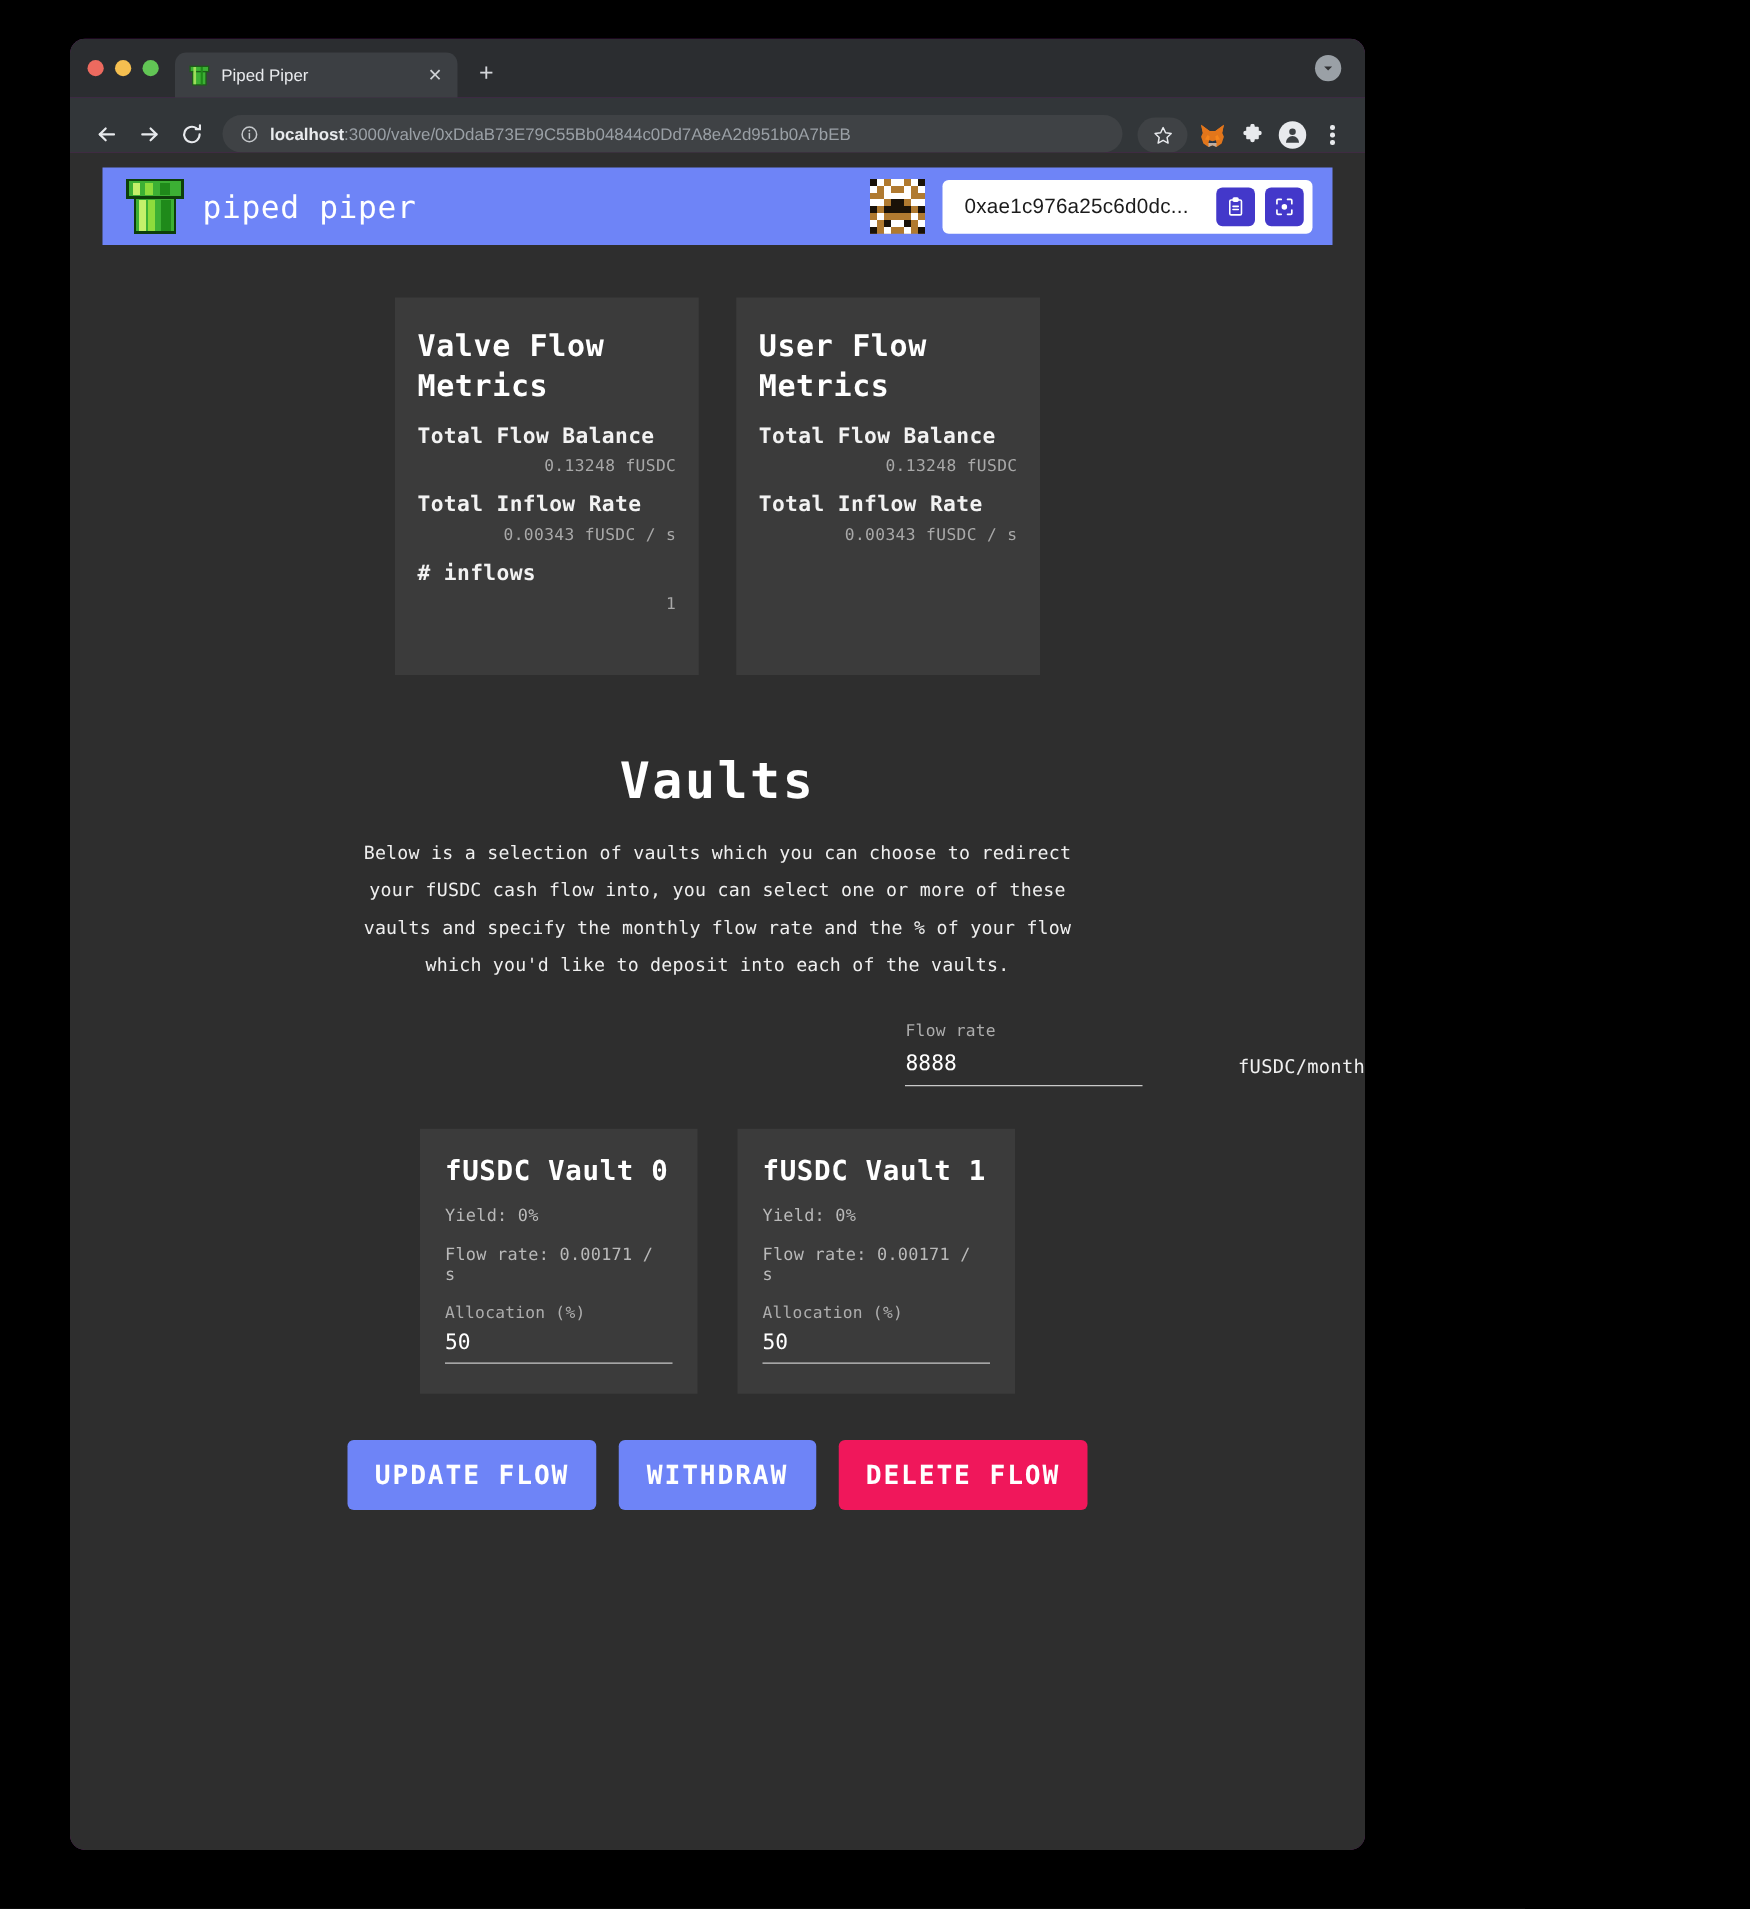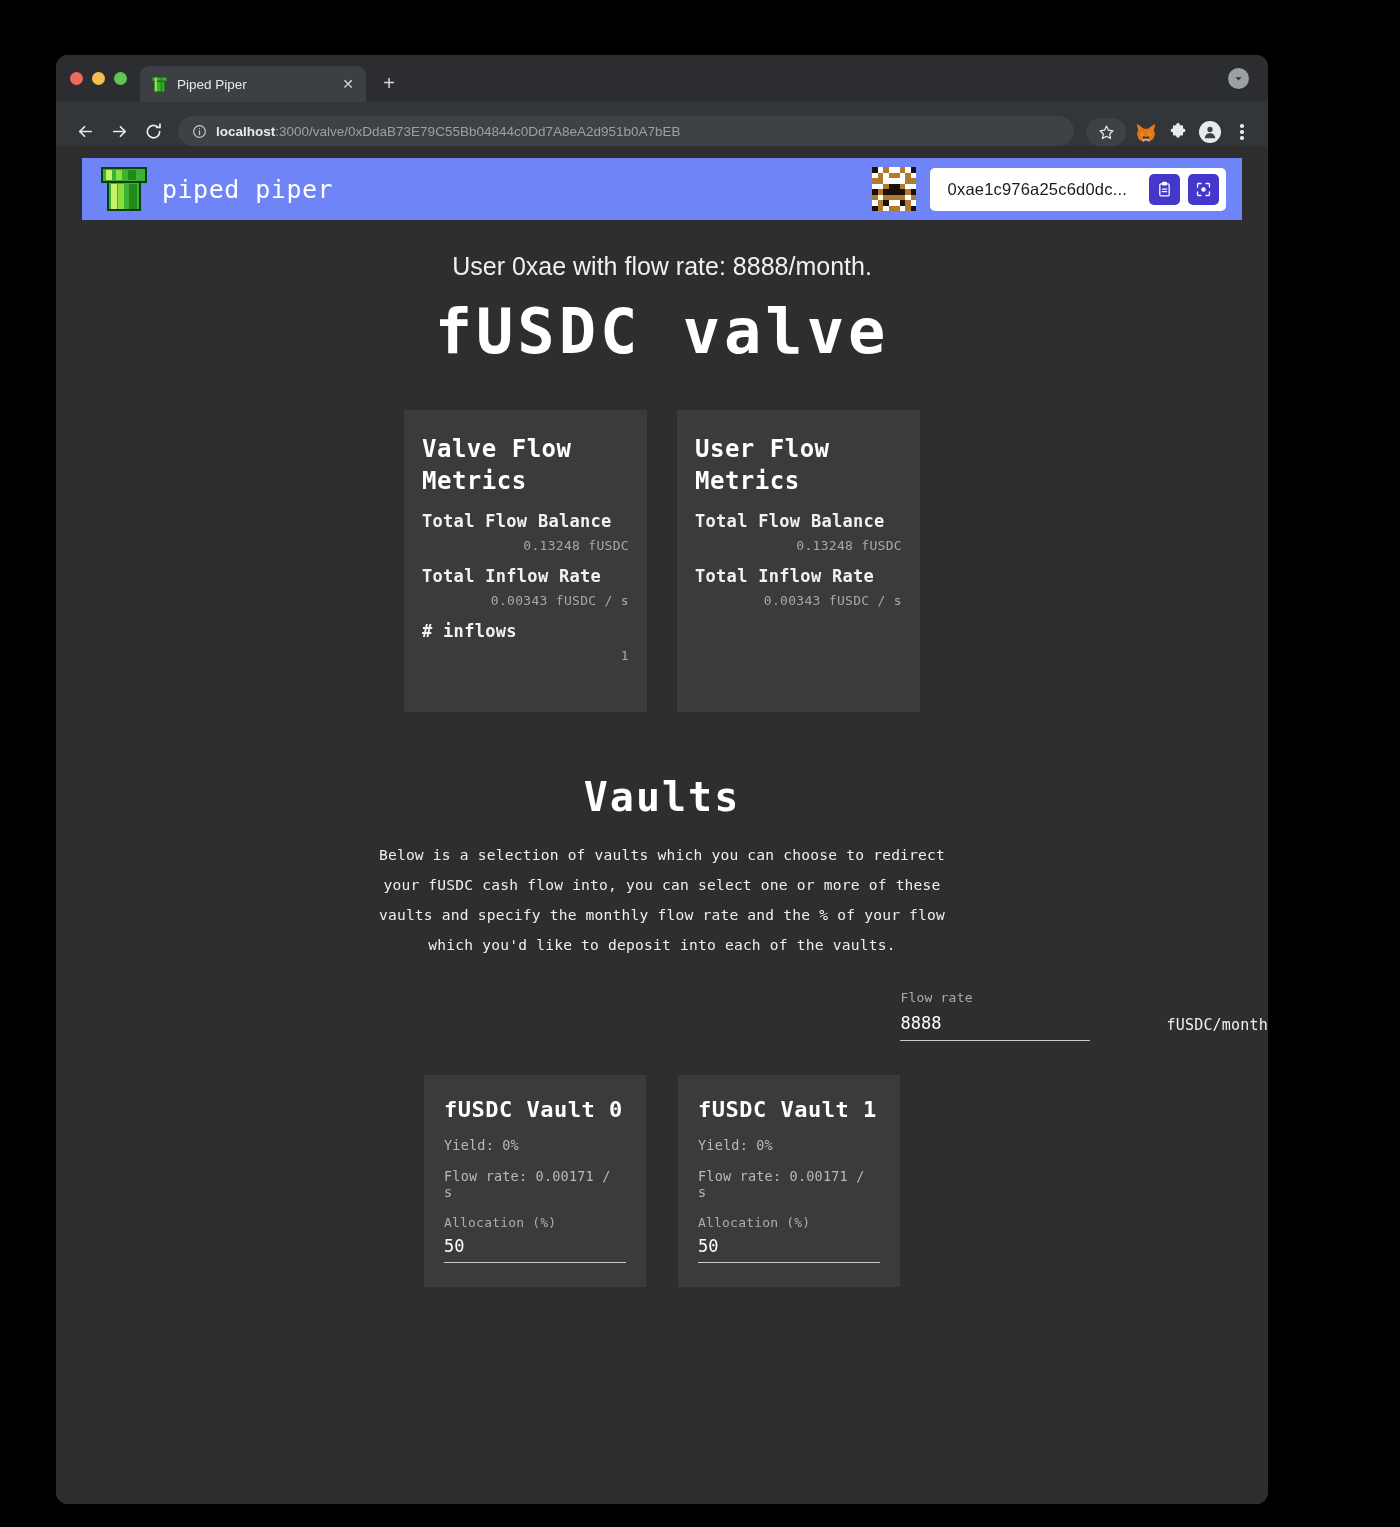--- a/index.html
+++ b/index.html
@@ -10,28 +10,27 @@
     background: #000000;
     font-family: "Liberation Sans", sans-serif;
     overflow: hidden;
   }
 
   
   .browser-window {
     position: absolute;
     left: 56px;
     top: 31px;
-    width: 1212px;
+    width: 1036px;
     height: 1449px;
     background: #701a75;
     border-radius: 12px;
     overflow: hidden;
     display: flex;
     flex-direction: column;
-    margin-top: 24px;
   }
 
   
   .tab-strip {
     height: 47px;
     background: #2b2d30;
     display: flex;
     align-items: flex-end;
     padding-left: 14px;
     position: relative;
@@ -561,24 +560,20 @@
             <path d="M3 7 V4 a1 1 0 0 1 1 -1 H7"></path>
             <path d="M13 3 H16 a1 1 0 0 1 1 1 V7"></path>
             <path d="M17 13 V16 a1 1 0 0 1 -1 1 H13"></path>
             <path d="M7 17 H4 a1 1 0 0 1 -1 -1 V13"></path>
             <circle cx="10" cy="10" r="2.6" fill="#ffffff" stroke="none"></circle>
           </svg>
         </div>
       </div>
     </div>
 
-    <div class="hero">
-      <div class="hero-sub">User 0xae with flow rate: 8888/month.</div>
-      <div class="hero-title">fUSDC valve</div>
-    </div>
 
     <div class="metrics-row">
 
       <div class="metric-card">
         <h3>Valve Flow Metrics</h3>
         <div class="metric-label">Total Flow Balance</div>
         <div class="metric-value">0.13248 fUSDC</div>
         <div class="metric-label">Total Inflow Rate</div>
         <div class="metric-value">0.00343 fUSDC / s</div>
         <div class="metric-label"># inflows</div>
@@ -619,15 +614,20 @@
       <div class="vault-card">
         <h4>fUSDC Vault 1</h4>
         <div class="vault-line">Yield: 0%</div>
         <div class="vault-line">Flow rate: 0.00171 / s</div>
         <div class="alloc-label">Allocation (%)</div>
         <input class="alloc-input" type="text" value="50" style="">
       </div>
 
     </div>
 
+    <div class="actions">
+      <button class="btn btn-primary">UPDATE FLOW</button>
+      <button class="btn btn-primary">WITHDRAW</button>
+      <button class="btn btn-danger">DELETE FLOW</button>
+    </div>
 
   </div>
 </div>
 
 </body></html>

